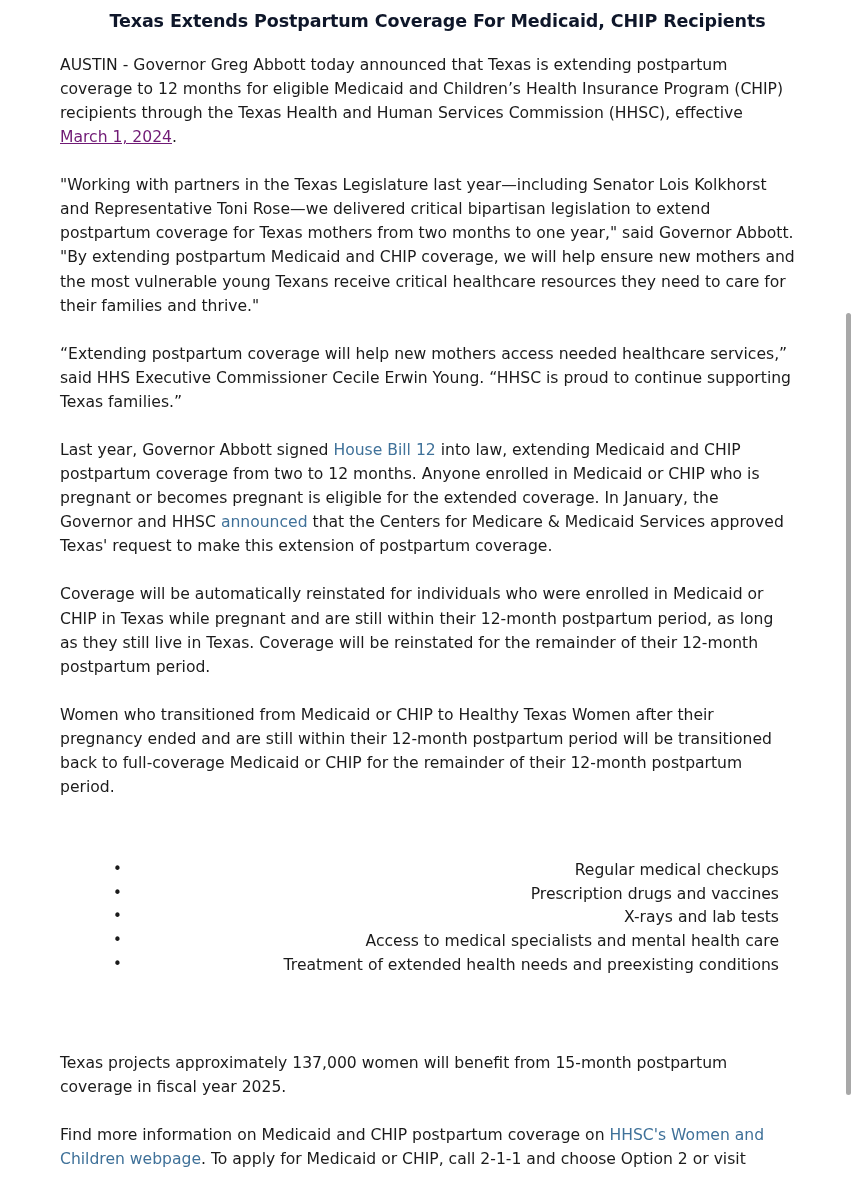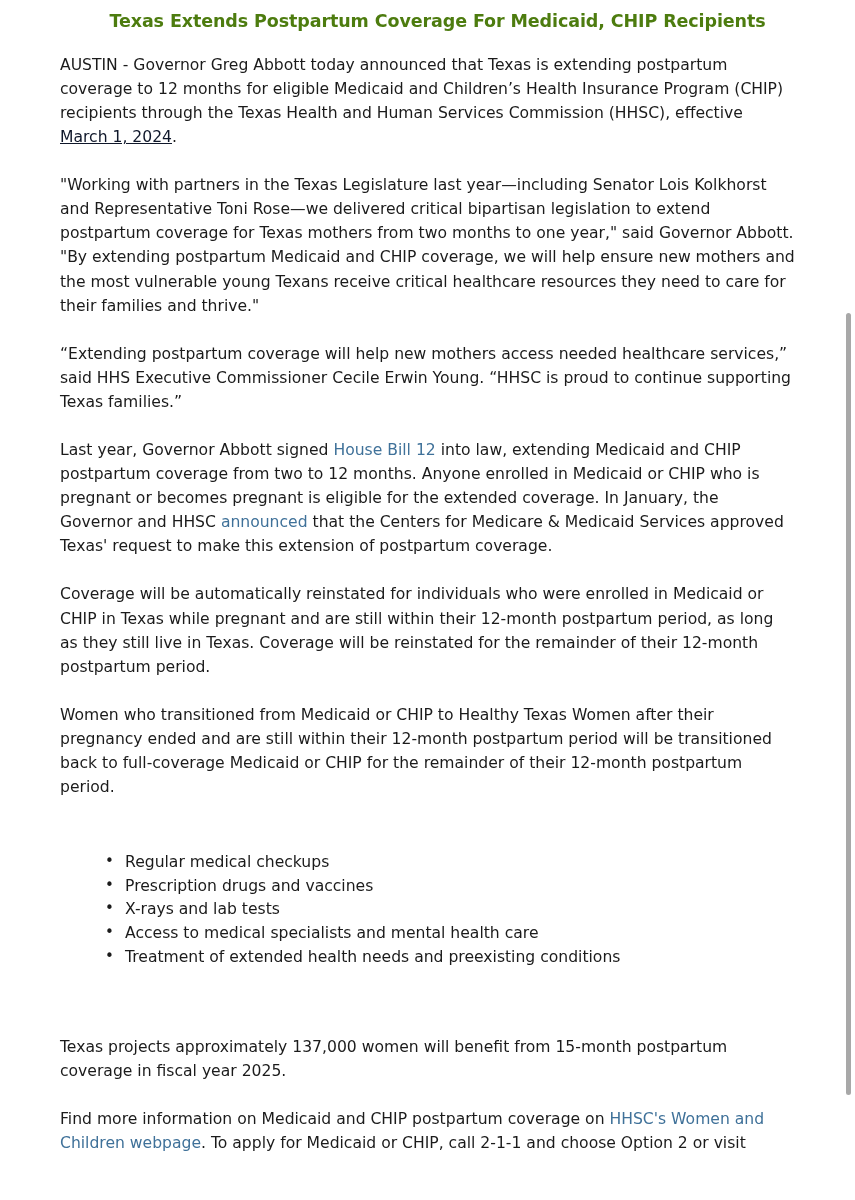--- a/index.html
+++ b/index.html
@@ -22,21 +22,21 @@
     width: 855px;
     height: 1200px;
     box-sizing: border-box;
     padding: 0;
   }
 
   .doc-title {
     text-align: center;
     font-size: 17.5px;
     font-weight: bold;
-    color: #4d7c0f;
+    color: #0f172a;
     letter-spacing: -0.1px;
     margin: 0;
     padding-top: 10px;
     padding-left: 60px;
     padding-right: 40px;
     line-height: 1.3;
   }
 
   .content {
     padding-left: 60px;
@@ -65,30 +65,31 @@
   .gap-small {
     height: 20px;
   }
 
   a.link {
     color: #3f7199;
     text-decoration: none;
     cursor: pointer;
   }
   a.link-underline {
-    color: #0f172a;
+    color: #701a75;
     text-decoration: underline;
     cursor: pointer;
     margin-top: 20px;
   }
 
   ul.bullets {
-    margin: 8px;
+    margin: 16px;
     padding: 0 0 0 37px;
     list-style: none;
+    text-align: right;
   }
   ul.bullets li {
     font-size: 15.6px;
     line-height: 23.6px;
     color: #1b1b1b;
     position: relative;
     padding-left: 20px;
   }
   ul.bullets li::before {
     content: "\2022";

